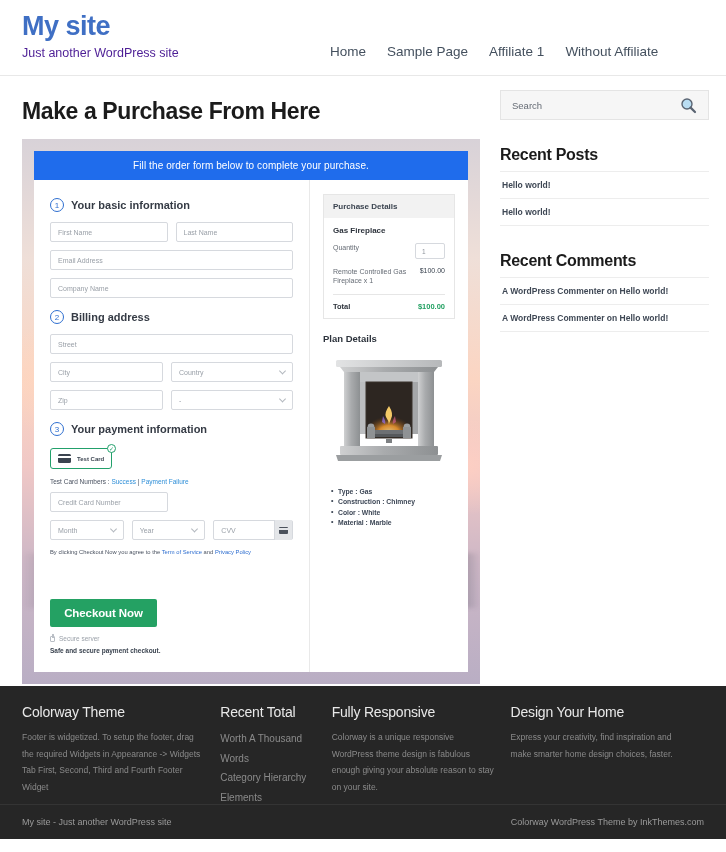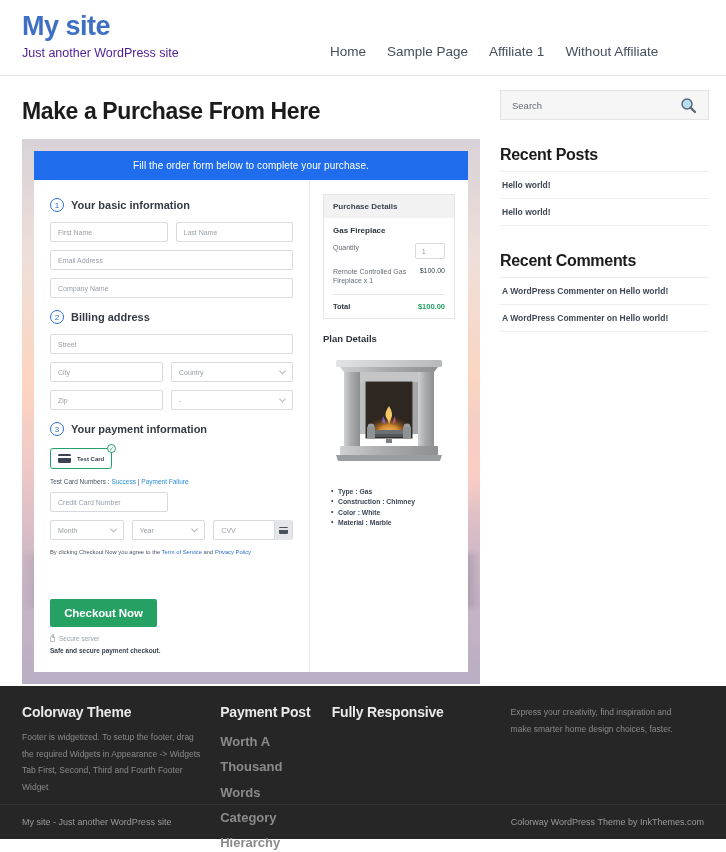--- a/index.html
+++ b/index.html
@@ -279,26 +279,26 @@
     display: flex;
     gap: 0;
     height: 118px;
   }
   .fcol { padding-right: 16px; }
   .fcol:nth-child(1){ width: 205px; }
   .fcol:nth-child(2){ width: 115px; }
   .fcol:nth-child(3){ width: 185px; }
   .fcol:nth-child(4){ width: 200px; }
   .fcol h4 {
-    font-size: 14px; font-weight: bold; color: #e9e9e9;
+    font-size: 14px; font-weight: normal; color: #e9e9e9;
     margin-bottom: 9px; letter-spacing: -0.2px;
   }
   .fcol p { font-size: 8.5px; color: #8a8a8a; line-height: 1.95; }
   .fcol ul { list-style: none; }
-  .fcol ul li { font-size: 13px; color: #8a8a8a; line-height: 1.95; font-weight: bold; }
+  .fcol ul li { font-size: 10px; color: #8a8a8a; line-height: 1.95; }
 
   .footer-bottom {
     background: #262626;
     border-top: 1px solid #343434;
     height: 35px;
     display:flex; align-items:center; justify-content:space-between;
     padding: 0 22px;
   }
   .footer-bottom span { font-size: 9px; color: #9a9a9a; }
 </style>
@@ -533,31 +533,33 @@
     </div>
   </aside>
 </div>
 
 <footer class="site-footer">
   <div class="fcol">
     <h4>Colorway Theme</h4>
     <p>Footer is widgetized. To setup the footer, drag the required Widgets in Appearance -&gt; Widgets Tab First, Second, Third and Fourth Footer Widget</p>
   </div>
   <div class="fcol">
-    <h4>Payment Post</h4>
+    <h4>Recent Total</h4>
     <ul>
       <li>Worth A Thousand Words</li>
       <li>Category Hierarchy</li>
       <li>Elements</li>
     </ul>
   </div>
   <div class="fcol">
     <h4>Fully Responsive</h4>
+    <p>Colorway is a unique responsive WordPress theme design is fabulous enough giving your absolute reason to stay on your site.</p>
   </div>
   <div class="fcol">
+    <h4>Design Your Home</h4>
     <p>Express your creativity, find inspiration and make smarter home design choices, faster.</p>
   </div>
 </footer>
 
 <div class="footer-bottom">
   <span>My site - Just another WordPress site</span>
   <span>Colorway WordPress Theme by InkThemes.com</span>
 </div>
 
 </body></html>

